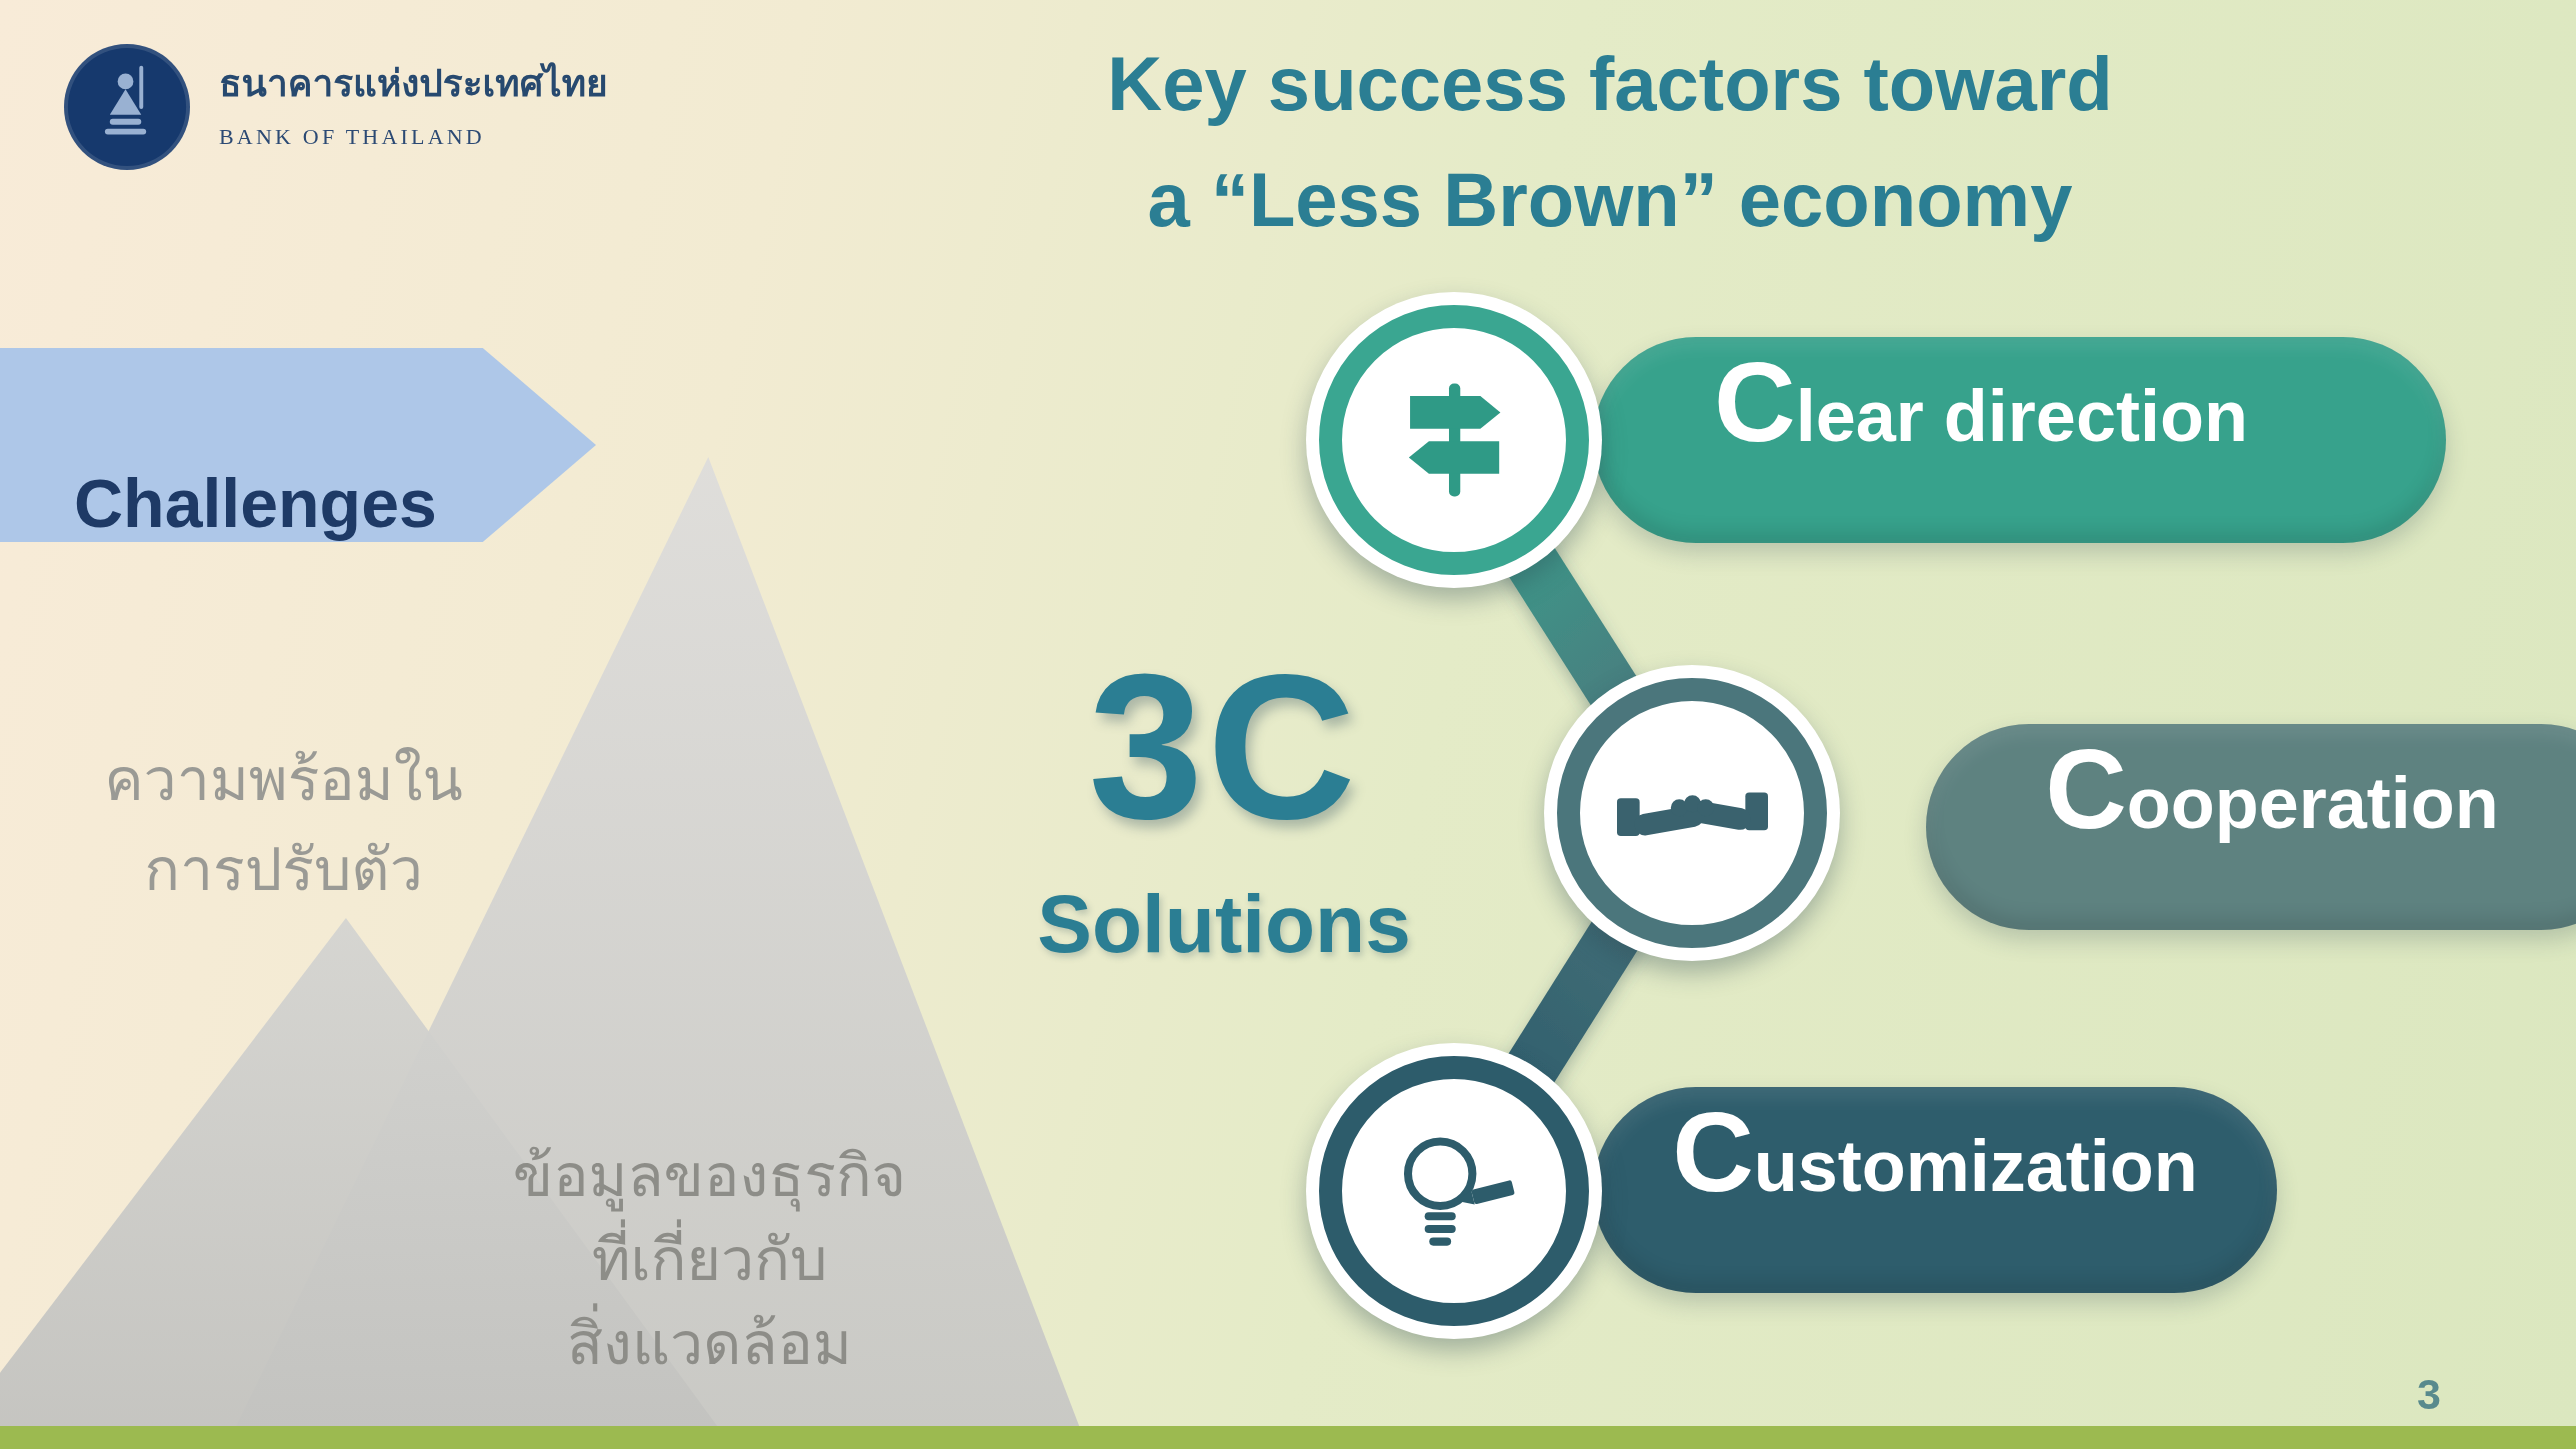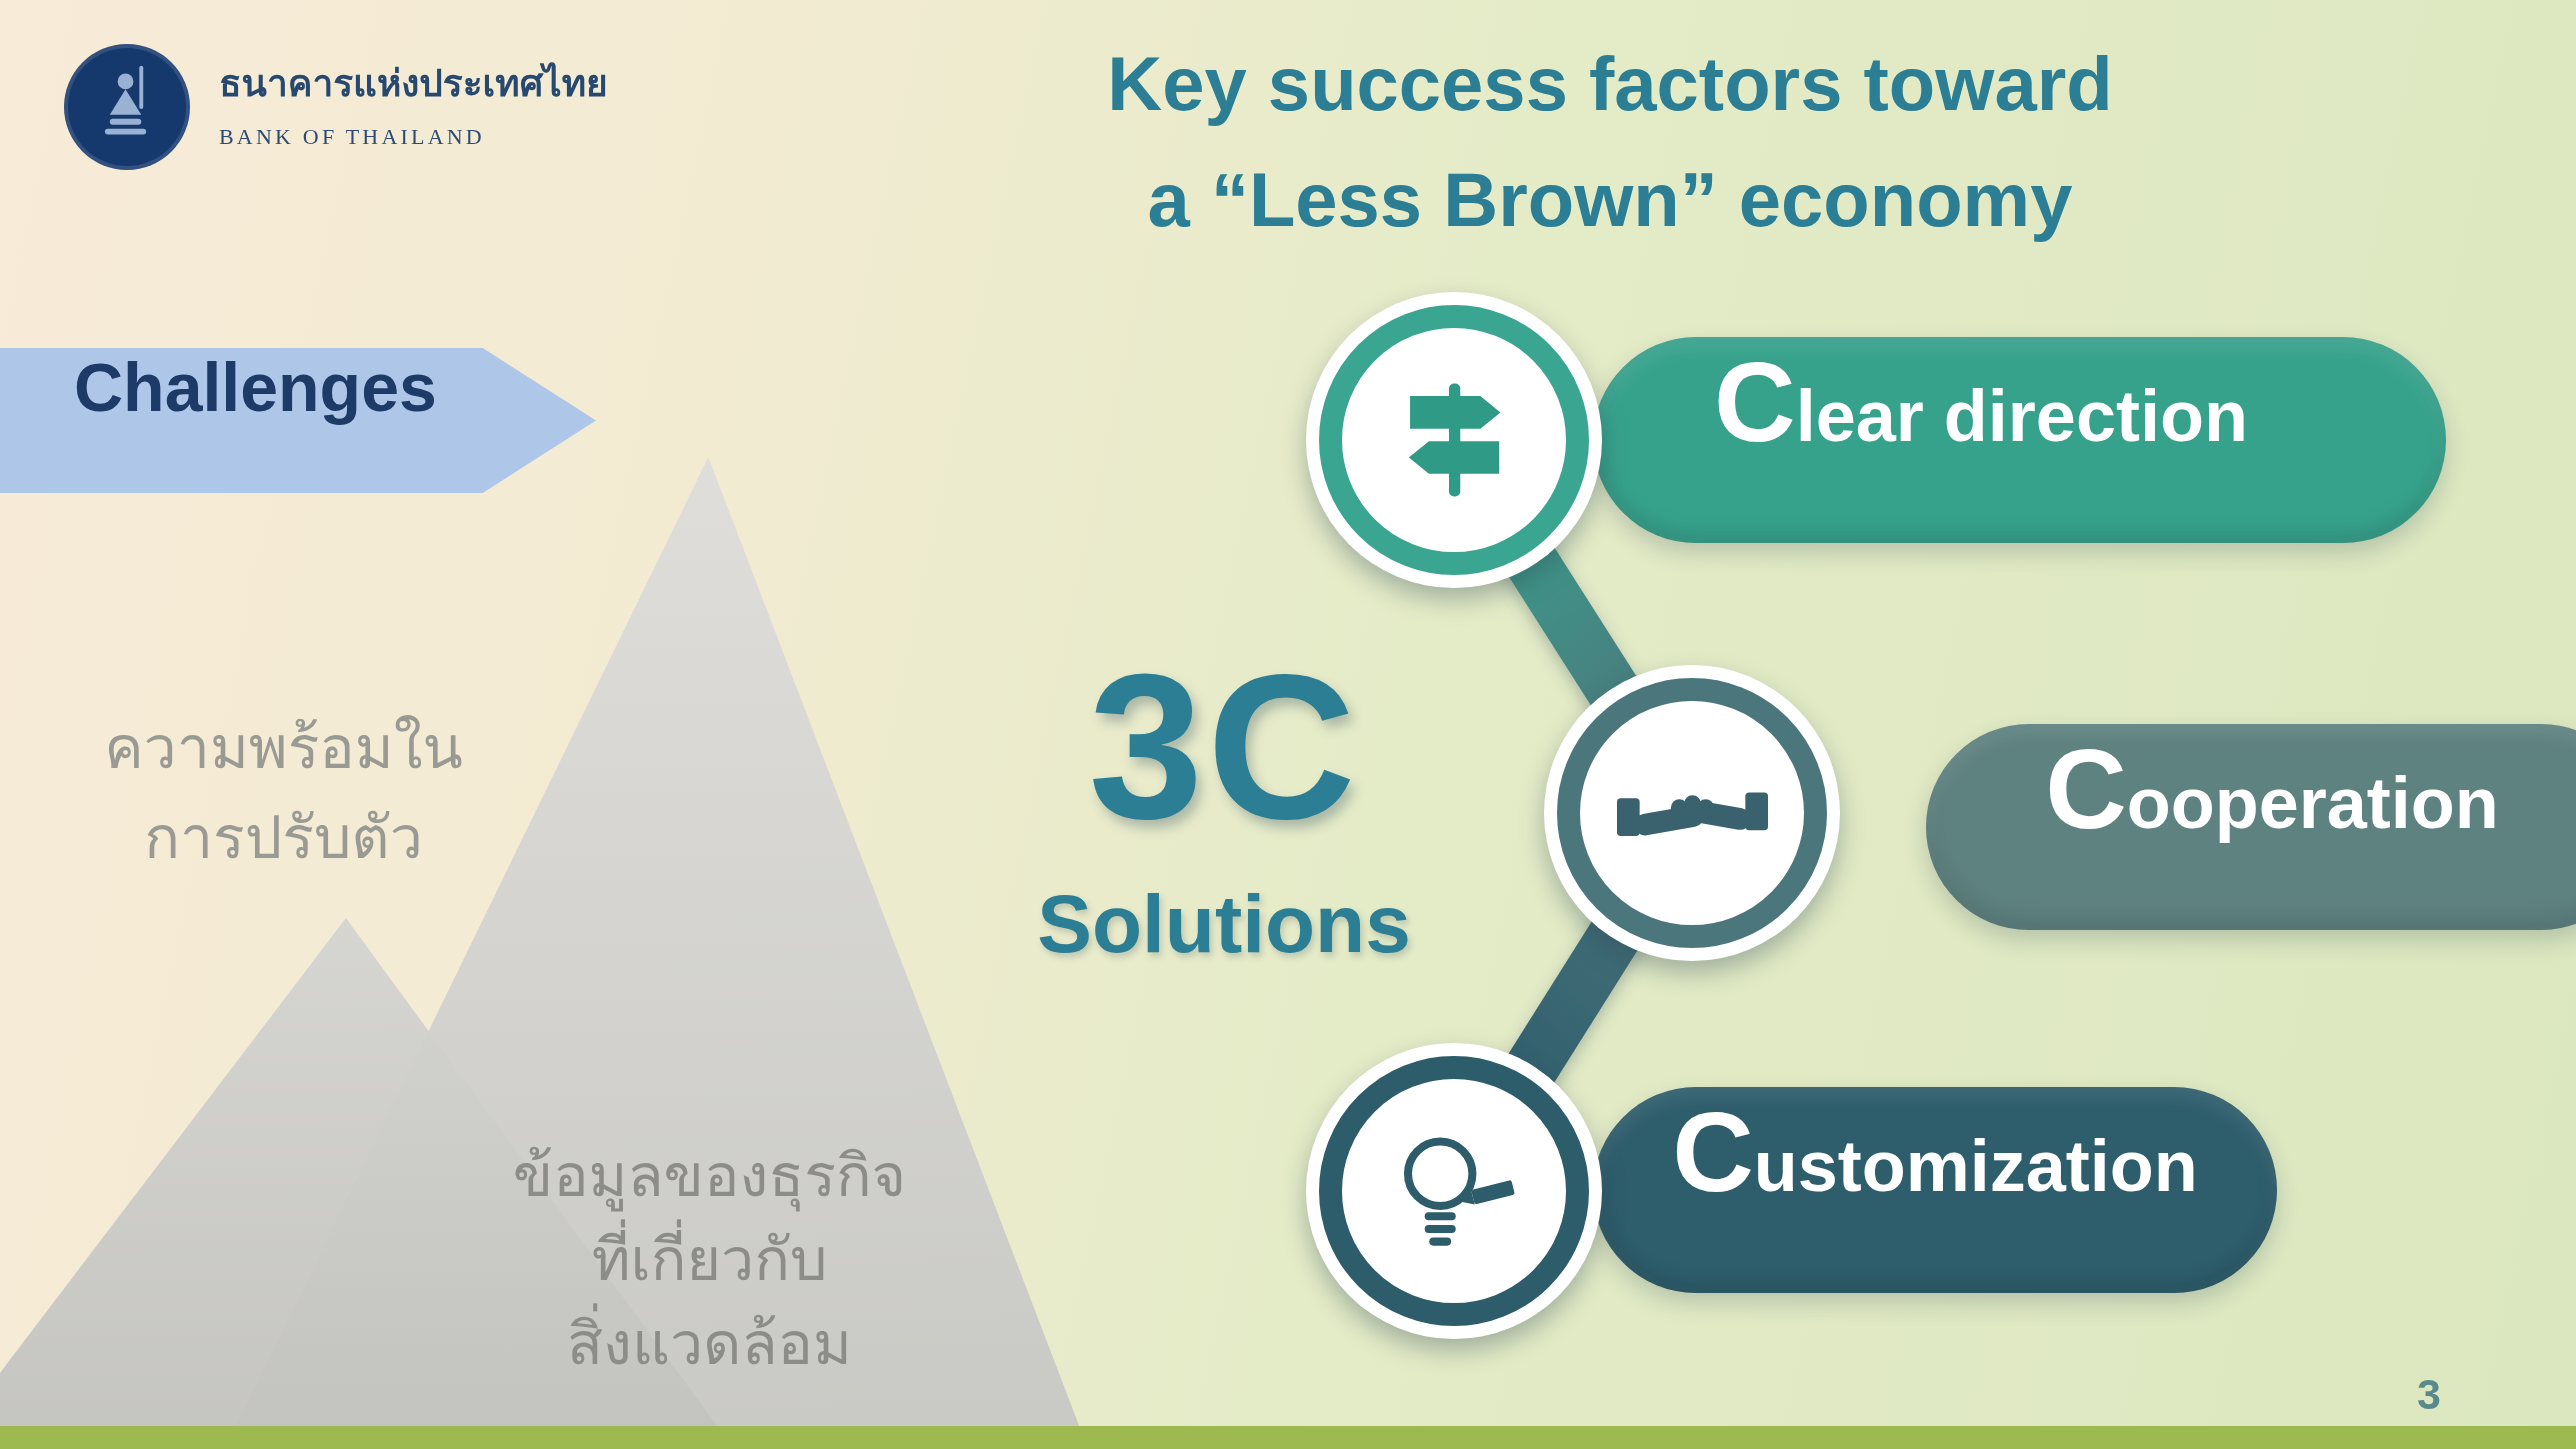--- a/index.html
+++ b/index.html
@@ -11,36 +11,36 @@
   
   .logo-wrap{position:absolute;left:64px;top:44px;display:flex;align-items:center;gap:29px;z-index:5;}
   .logo-circle{width:126px;height:126px;border-radius:50%;background:var(--logo-navy,#16396d);
     display:flex;align-items:center;justify-content:center;box-shadow:inset 0 0 0 3.9px rgba(255,255,255,.12);}
   .logo-name-thai{font-size:37px;font-weight:bold;color:#27496f;line-height:1.1;}
   .logo-name-en{font-family:"Liberation Serif",serif;font-size:22px;letter-spacing:3.2px;color:#2c4a74;margin-top:20px;}
   
   .title{position:absolute;left:966px;top:26px;width:1288px;text-align:center;z-index:5;
     color:var(--title-teal,#2b7e93);font-weight:bold;font-size:76px;line-height:1.52;}
   
-  .banner{position:absolute;left:0;top:348px;width:596px;height:145px;z-index:4;
+  .banner{position:absolute;left:0;top:348px;width:596px;height:194px;z-index:4;
     background:var(--banner-bg,#aec7e8);
     clip-path:polygon(0 0,81% 0,100% 50%,81% 100%,0 100%);
-    display:flex;align-items:flex-start;}
+    display:flex;align-items:flex-end;}
   .banner-label{padding-left:74px;font-size:68px;font-weight:bold;color:var(--banner-text,#1e3a66);}
   
   .mountain{position:absolute;opacity:.95;}
   .m-big{left:225px;top:457px;width:863px;height:992px;z-index:1;
     background:linear-gradient(180deg,#dedddb,#c7c7c4);
     clip-path:polygon(56% 0,100% 100%,0 100%);}
   .m-small{left:-58px;top:918px;width:792px;height:531px;z-index:2;
     background:linear-gradient(180deg,#d4d4d1,#c2c2bf);
     clip-path:polygon(51% 0,100% 100%,0 100%);}
   
   .challenge-text{position:absolute;text-align:center;z-index:3;line-height:1.52;font-size:59px;}
-  .ct1{left:39px;top:704px;width:489px;color:#9a9a95;}
+  .ct1{left:39px;top:736px;width:489px;color:#9a9a95;}
   .ct2{left:452px;top:1135px;width:515px;color:#8d8d88;line-height:1.42;font-family:Liberation Serif, serif;}
   
   .solutions{position:absolute;left:960px;top:644px;width:528px;text-align:center;z-index:3;
     color:var(--title-teal,#2b7e93);}
   .sol-big{font-size:206px;font-weight:800;line-height:1;letter-spacing:3.9px;
     text-shadow:5.2px 7.7px 11.6px rgba(60,90,100,.35);}
   .sol-sub{font-size:82px;font-weight:bold;margin-top:27px;text-shadow:2.6px 3.9px 6.4px rgba(60,90,100,.25);}
   
   .connectors{position:absolute;left:0;top:0;z-index:4;}
   

